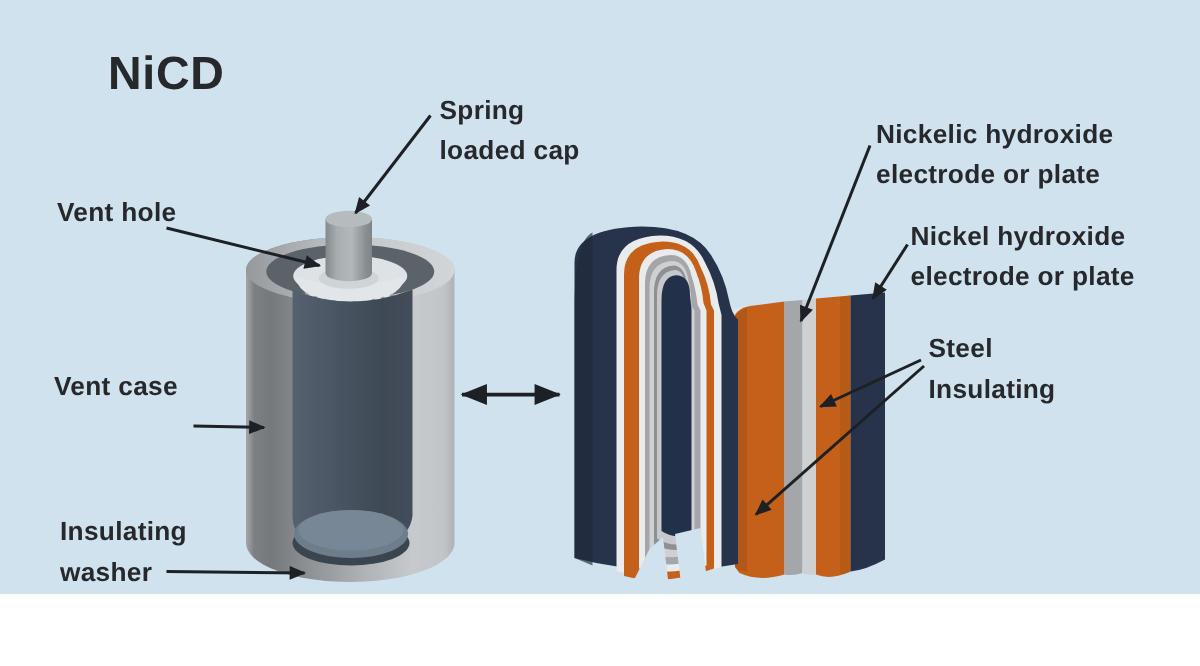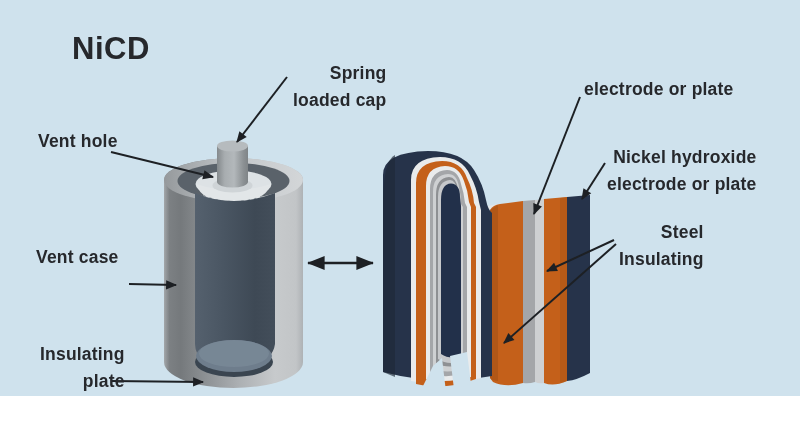--- a/index.html
+++ b/index.html
@@ -3,21 +3,21 @@
 <meta charset="utf-8">
 <style>
   :root{
     --c-bg:#cfe2ed; --c-text:#26282c; --c-arrow:#1d2024;
     --c-navy:#26334a; --c-orange:#c4601a;
     --c-gray:#a4a6a9; --c-light:#ced0d2; --c-white:#e9ebec;
   }
   html,body{margin:0;padding:0;}
   body{width:800px;height:444px;overflow:hidden;
        font-family:"Liberation Sans","DejaVu Sans",sans-serif;}
-  .stage{position:relative;width:800px;height:396px;background:var(--c-bg);text-align:right;}
+  .stage{position:relative;width:800px;height:396px;background:var(--c-bg);}
   svg.art{position:absolute;left:0;top:0;width:800px;height:444px;display:block;}
   .title{position:absolute;left:72px;top:31px;font-size:31px;font-weight:800;
          color:var(--c-text);letter-spacing:.5px;}
   .label{position:absolute;font-size:17.5px;font-weight:600;color:var(--c-text);
          line-height:27px;letter-spacing:.2px;white-space:nowrap;}
   .label span{display:block;}
   .lbl-vent{left:38px;top:128px;}
   .lbl-spring{left:293px;top:60px;}
   .lbl-nickel{left:36px;top:244px;}
   .lbl-insulating{left:40px;top:341px;}
@@ -133,24 +133,25 @@
     <span>Spring</span>
     <span>loaded cap</span>
   </div>
 
   <div class="label lbl-nickel">
     <span>Vent case</span>
   </div>
 
   <div class="label lbl-insulating">
     <span>Insulating</span>
-    <span>plate</span>
+    <span>washer</span>
   </div>
 
   <div class="label lbl-nickelic">
+    <span>Nickelic hydroxide</span>
     <span>electrode or plate</span>
   </div>
 
   <div class="label lbl-cadmium">
     <span>Nickel hydroxide</span>
     <span>electrode or plate</span>
   </div>
 
   <div class="label lbl-porous">
     <span>Steel</span>

